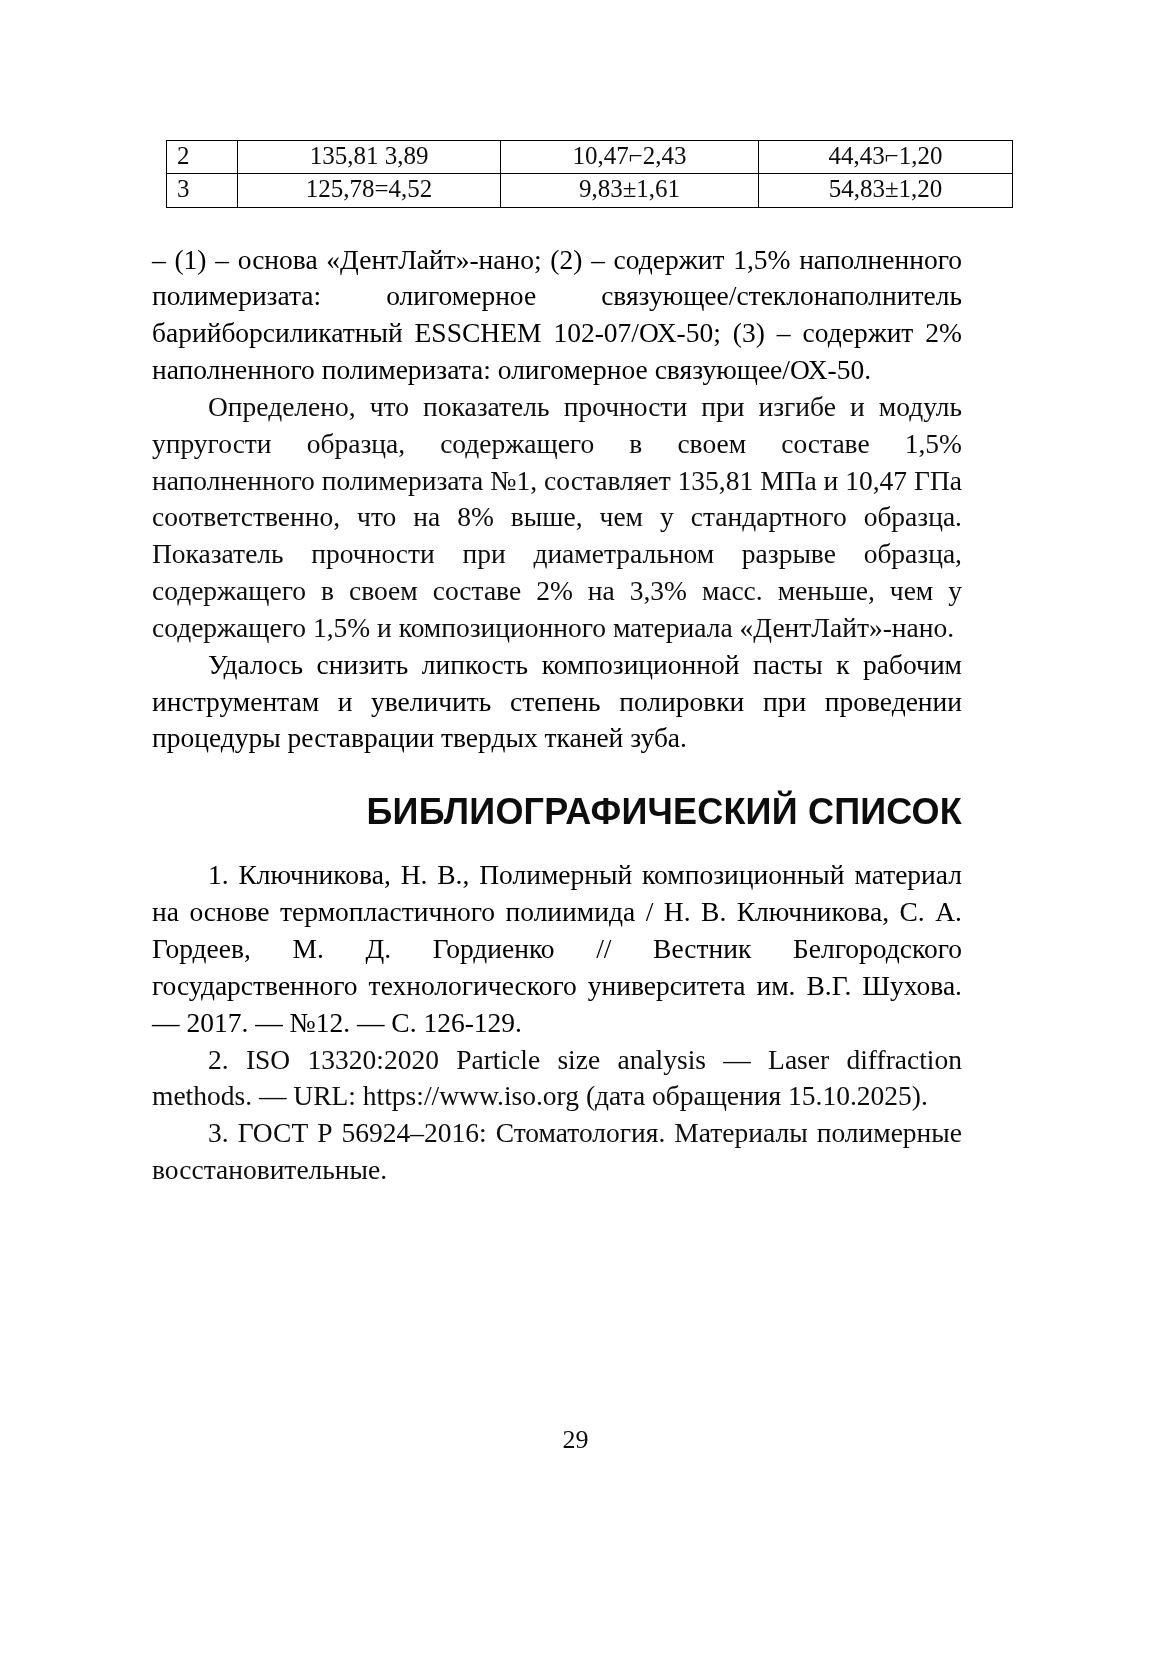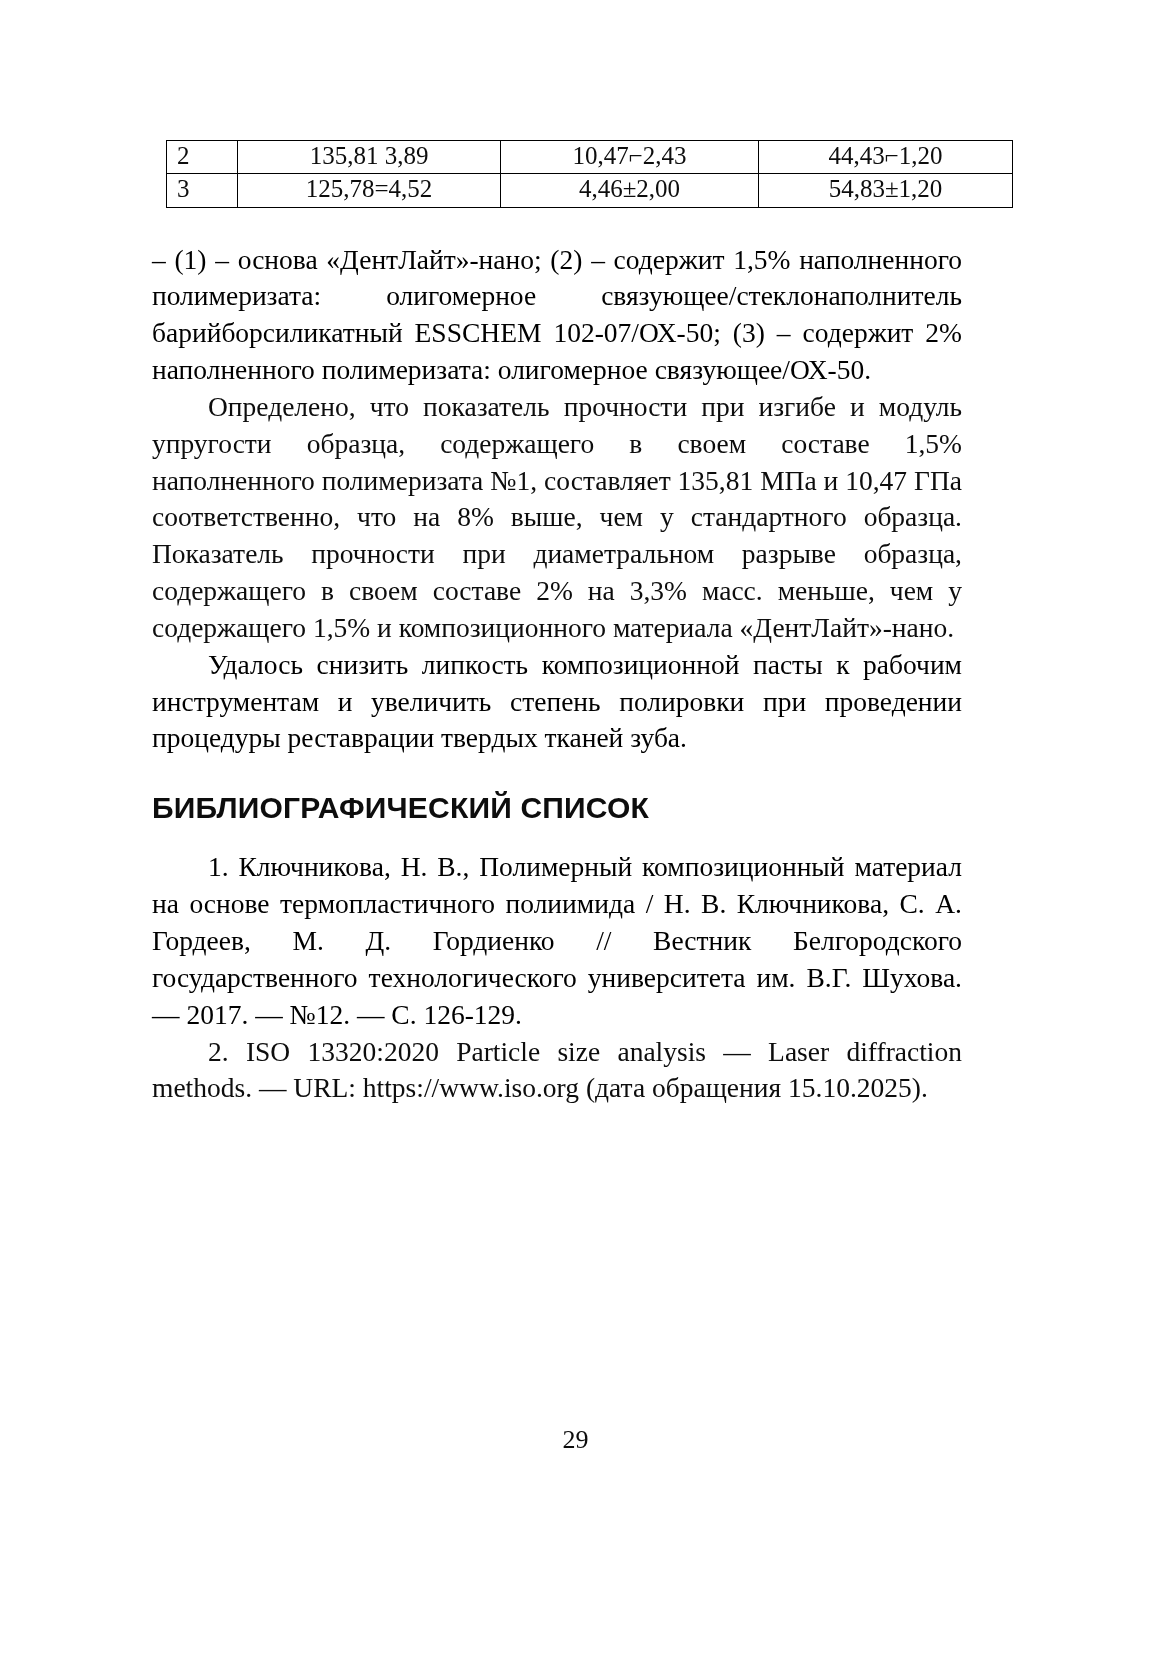--- a/index.html
+++ b/index.html
@@ -54,23 +54,23 @@
     line-height: 1.34;
     margin: 0;
     text-align: justify;
     text-justify: inter-word;
     font-family: "Liberation Serif", serif;
   }
   p.first { margin-top: 34px; }
   p.indent { text-indent: 56px; }
 
   h2.biblio {
-    font-size: 30px;
+    font-size: 36px;
     font-weight: bold;
-    text-align: left;
+    text-align: right;
     margin: 34px 0 24px 0;
     letter-spacing: 0.2px;
     font-family: "Liberation Sans", sans-serif;
   }
 
   .refs p {
     font-size: 27.5px;
     line-height: 1.34;
     margin: 0;
     text-align: justify;
@@ -102,34 +102,35 @@
       <tbody>
         <tr>
           <td class="idx">2</td>
           <td class="c1">135,81  3,89</td>
           <td class="c2">10,47⌐2,43</td>
           <td class="c3">44,43⌐1,20</td>
         </tr>
         <tr>
           <td class="idx">3</td>
           <td class="c1">125,78=4,52</td>
-          <td class="c2">4,46±2,00</td>
+          <td class="c2">9,83±1,61</td>
           <td class="c3">54,83±1,20</td>
         </tr>
       </tbody>
     </table>
 
     <p class="body first faded">– (1) – основа «ДентЛайт»-нано; (2) – содержит 1,5% наполненного полимеризата: олигомерное связующее/стеклонаполнитель барийборсиликатный ESSCHEM 102-07/ОХ-50; (3) – содержит 2% наполненного полимеризата: олигомерное связующее/ОХ-50.</p>
     <p class="body indent">Определено, что показатель прочности при изгибе и модуль упругости образца, содержащего в своем составе 1,5% наполненного полимеризата №1, составляет 135,81 МПа и 10,47 ГПа соответственно, что на 8% выше, чем у стандартного образца. Показатель прочности при диаметральном разрыве образца, содержащего в своем составе 2% на 3,3% масс. меньше, чем у содержащего 1,5% и композиционного материала «ДентЛайт»-нано.</p>
     <p class="body indent faded">Удалось снизить липкость композиционной пасты к рабочим инструментам и увеличить степень полировки при проведении процедуры реставрации твердых тканей зуба.</p>
 
     <h2 class="biblio">БИБЛИОГРАФИЧЕСКИЙ СПИСОК</h2>
 
     <div class="refs">
       <p class="faded">1.  Ключникова, Н. В., Полимерный композиционный материал на основе термопластичного полиимида / Н. В. Ключникова, С. А. Гордеев, М. Д. Гордиенко // Вестник Белгородского государственного технологического университета им. В.Г. Шухова. — 2017. — №12. — С. 126-129.</p>
       <p>2.  ISO 13320:2020 Particle size analysis — Laser diffraction methods. — URL: https://www.iso.org (дата обращения 15.10.2025).</p>
+      <p>3.  ГОСТ Р 56924–2016: Стоматология. Материалы полимерные восстановительные.</p>
     </div>
 
   </div>
 
   <div class="page-number">29</div>
 
 </div>
 
 </body></html>

